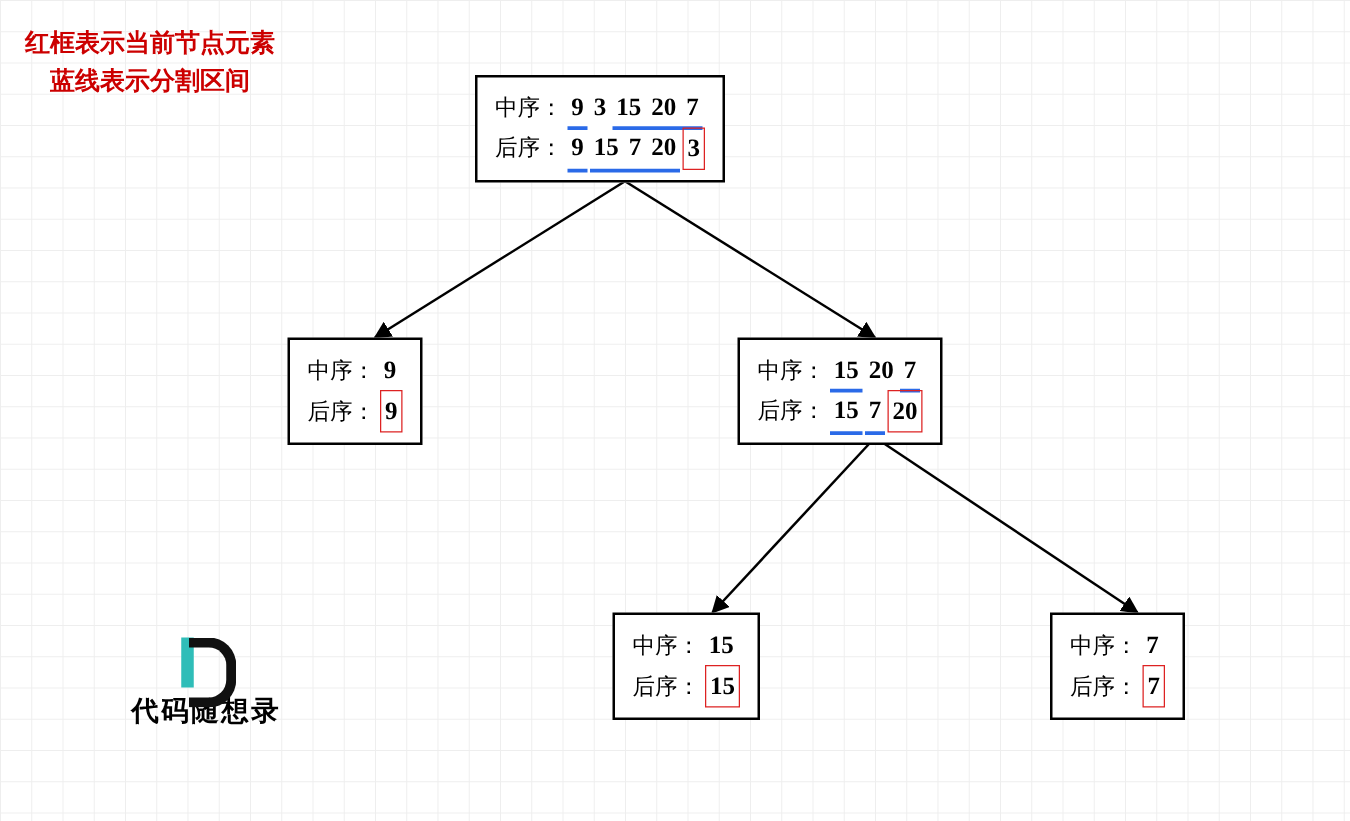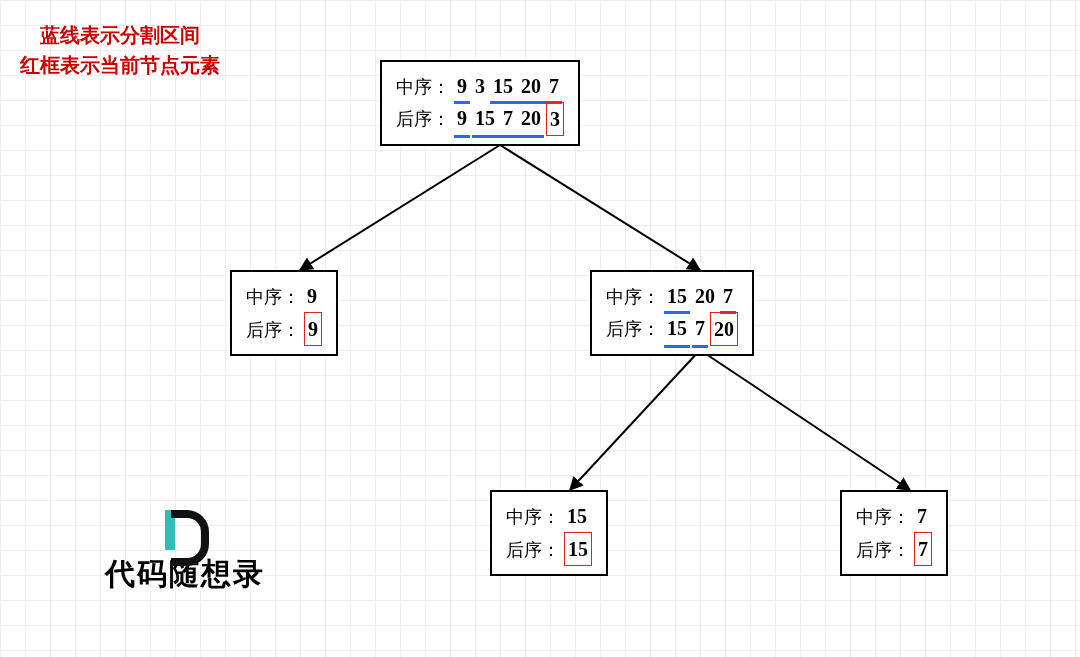--- a/index.html
+++ b/index.html
@@ -67,28 +67,28 @@
   .watermark .logo {
     width: 40px; height: 40px; position: relative; margin-bottom: 4px;
   }
   .watermark .logo::before {
     content: ""; position: absolute; left: 0; top: 0; width: 10px; height: 40px; background: #2fbdb8;
   }
   .watermark .logo::after {
     content: ""; position: absolute; left: 6px; top: 0; width: 30px; height: 40px;
     border: 8px solid #111; border-left: none; border-radius: 0 22px 22px 0;
   }
-  .watermark .txt { font-family: Liberation Mono, monospace; font-size: 30px; font-weight: bold; letter-spacing: 2px; text-align: center; }
+  .watermark .txt { font-family: Liberation Mono, monospace; font-size: 22px; font-weight: bold; letter-spacing: 2px; text-align: center; }
 </style>
 </head>
 <body>
 
 <div class="legend">
+  <div>红框表示当前节点元素</div>
   <div>蓝线表示分割区间</div>
-  <div>红框表示当前节点元素</div>
 </div>
 
 <svg class="edges">
   <defs>
     <marker id="ah" viewBox="0 0 10 10" refX="9" refY="5" markerWidth="7" markerHeight="7" orient="auto-start-reverse">
       <path d="M 0 0 L 10 5 L 0 10 z" fill="#000"></path>
     </marker>
   </defs>
   <line x1="500" y1="145" x2="300" y2="270" stroke="#000" stroke-width="2" marker-end="url(#ah)"></line>
   <line x1="500" y1="145" x2="700" y2="270" stroke="#000" stroke-width="2" marker-end="url(#ah)"></line>

